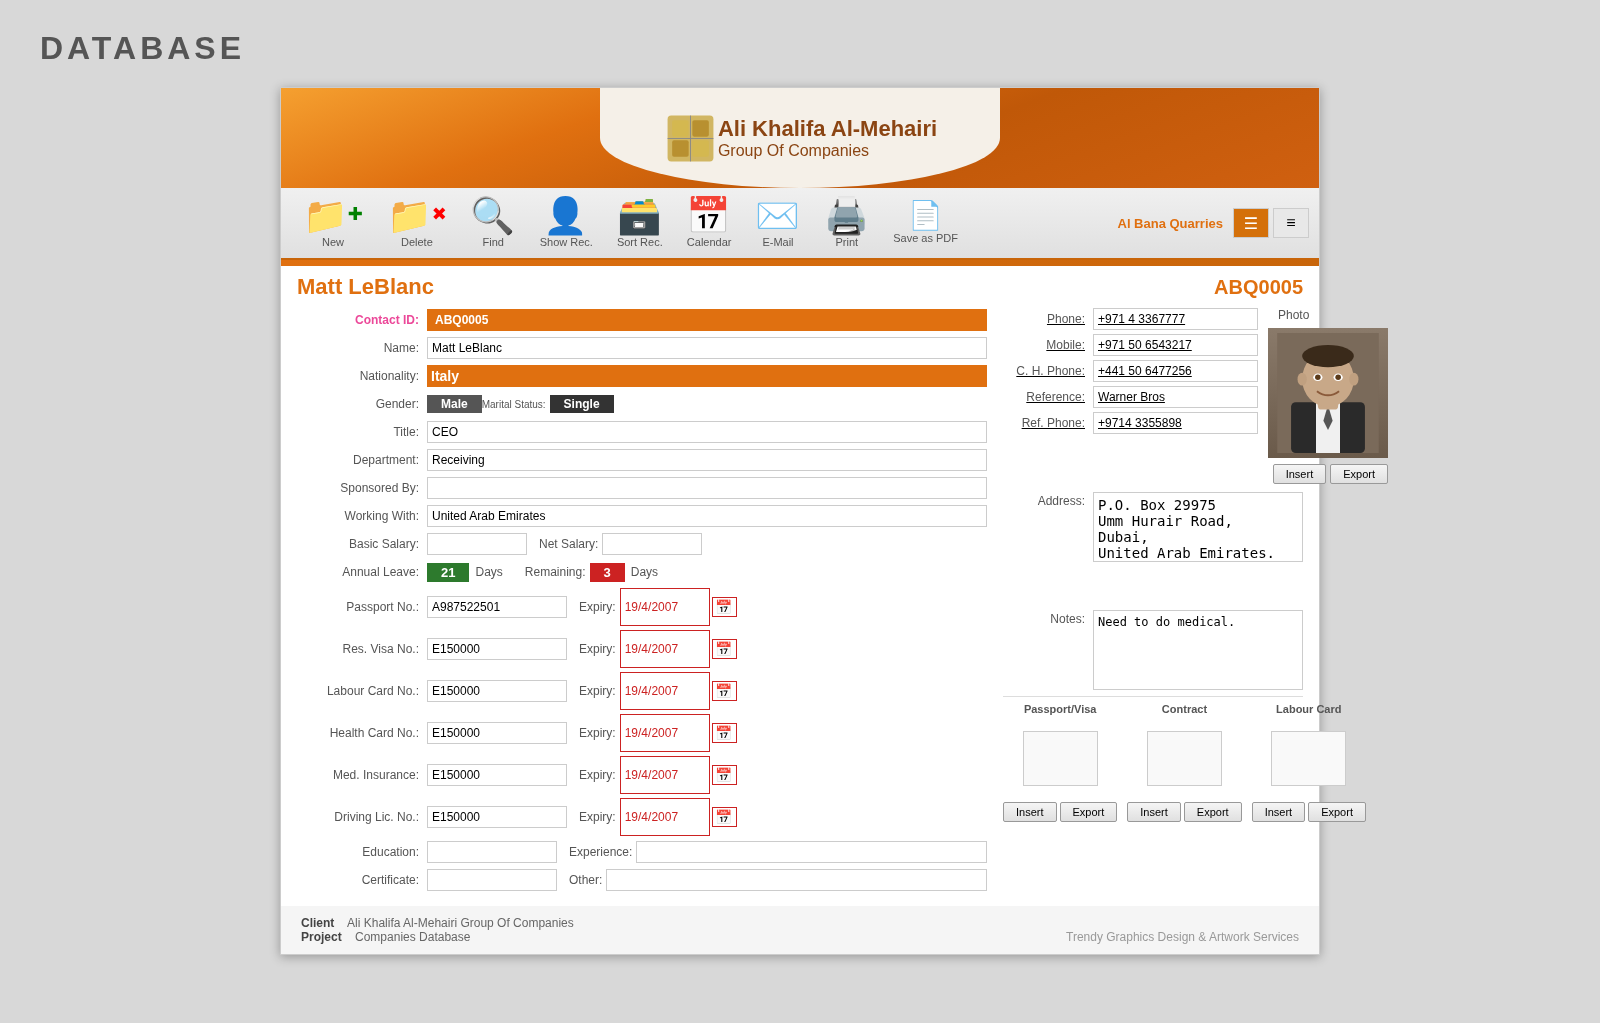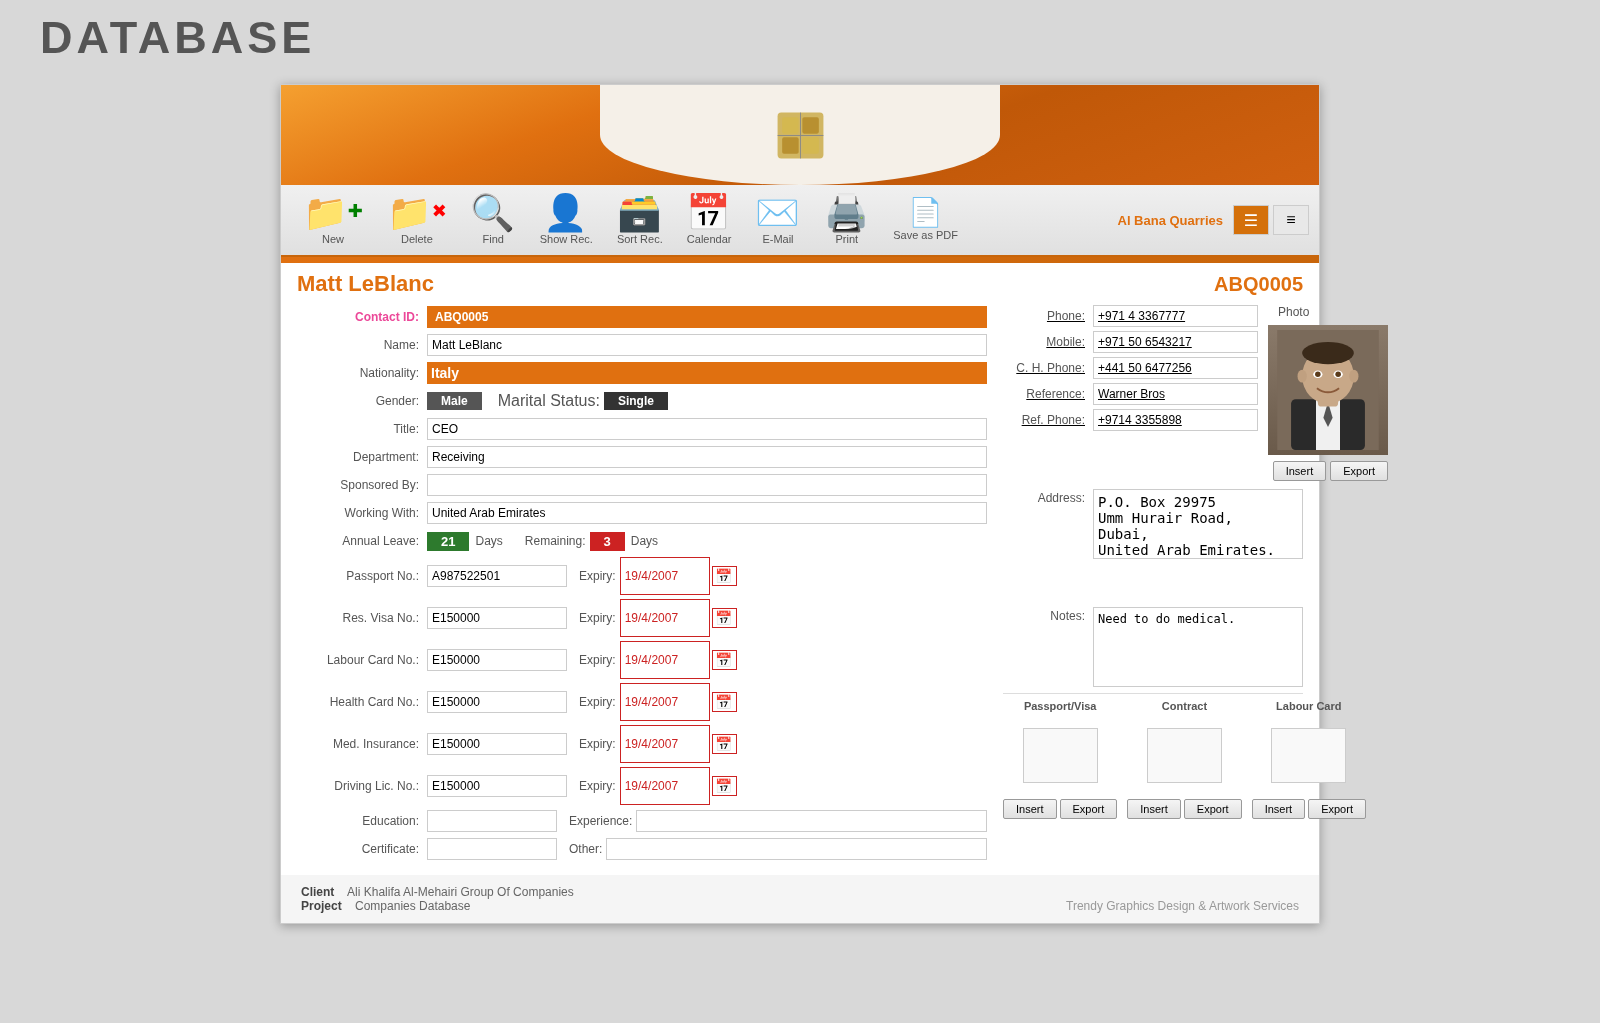--- a/index.html
+++ b/index.html
@@ -4,24 +4,24 @@
   <style>
     * { box-sizing: border-box; margin: 0; padding: 0; }
     body {
       background: #d8d8d8;
       font-family: Arial, sans-serif;
       min-height: 1023px;
       width: 1600px;
     }
 
     .page-title {
-      font-size: 45px;
-      font-weight: bold;
-      color: #555;
-      padding: 12px 40px 20px;
+      font-size: 32px;
+      font-weight: bold;
+      color: #555;
+      padding: 30px 40px 20px;
       letter-spacing: 4px;
     }
 
     .app-container {
       margin: 0 auto;
       width: 1040px;
       background: #fff;
       border: 1px solid #ccc;
       box-shadow: 0 2px 10px rgba(0,0,0,0.3);
     }
@@ -191,22 +191,21 @@
       border: none;
     }
     .gender-badge {
       background: #555;
       color: white;
       padding: 2px 14px;
       font-size: 12px;
       font-weight: bold;
     }
     .marital-label {
-      margin-left: 16px;
-      font-size: 16px;
+      font-size: 10px;
       color: #555;
     }
     .marital-badge {
       background: #333;
       color: white;
       padding: 2px 14px;
       font-size: 12px;
       font-weight: bold;
       margin-left: 4px;
     }
@@ -458,20 +457,24 @@
 
       <svg class="logo-svg" viewBox="0 0 60 60" xmlns="http://www.w3.org/2000/svg">
         <rect x="5" y="5" width="50" height="50" rx="4" fill="#c8a840" opacity="0.8"></rect>
         <rect x="10" y="10" width="18" height="18" rx="2" fill="#d4b850"></rect>
         <rect x="32" y="10" width="18" height="18" rx="2" fill="#b89030"></rect>
         <rect x="10" y="32" width="18" height="18" rx="2" fill="#b89030"></rect>
         <rect x="32" y="32" width="18" height="18" rx="2" fill="#d4b850"></rect>
         <line x1="5" y1="30" x2="55" y2="30" stroke="#888" stroke-width="1"></line>
         <line x1="30" y1="5" x2="30" y2="55" stroke="#888" stroke-width="1"></line>
       </svg>
+      <div class="header-text">
+        <div class="header-name">Ali Khalifa Al-Mehairi</div>
+        <div class="header-company">Group Of Companies</div>
+      </div>
     </div>
 
   </div>
 
   <div class="toolbar">
     <div class="toolbar-item">
       <span class="toolbar-icon">📁<span style="font-size:18px;color:green;position:relative;top:-8px;">✚</span></span>
       <span class="toolbar-label">New</span>
     </div>
     <div class="toolbar-item">
@@ -563,20 +566,26 @@
       <div class="form-row">
         <span class="form-label">Sponsored By:</span>
         <input class="form-input" type="text" style="">
       </div>
 
       <div class="form-row">
         <span class="form-label">Working With:</span>
         <input class="form-input" type="text" value="United Arab Emirates" style="">
       </div>
 
+      <div class="form-row">
+        <span class="form-label">Basic Salary:</span>
+        <input class="form-input" type="text" style="width: 100px; flex: 0 0 auto;">
+        <span class="net-label">Net Salary:</span>
+        <input class="net-input" type="text" style="">
+      </div>
 
       <div class="form-row">
         <span class="form-label">Annual Leave:</span>
         <span class="leave-days-badge">21</span>
         <span class="days-label">Days</span>
         <span class="remaining-label">Remaining:</span>
         <span class="remaining-badge">3</span>
         <span class="days-label">Days</span>
       </div>
 

